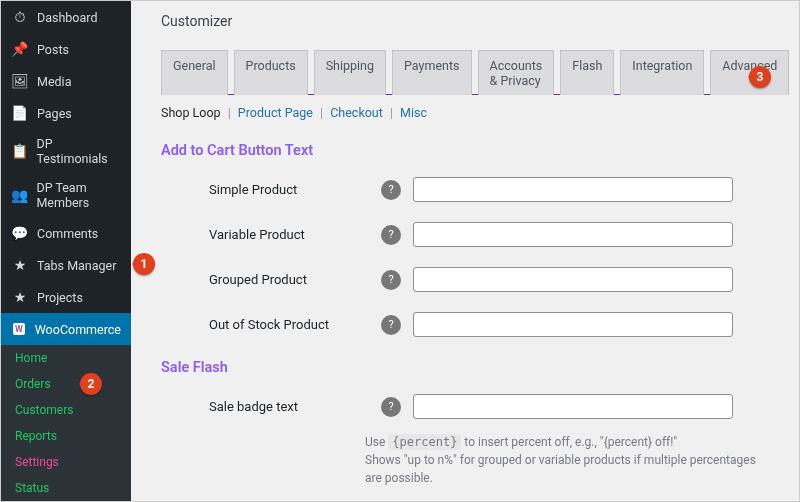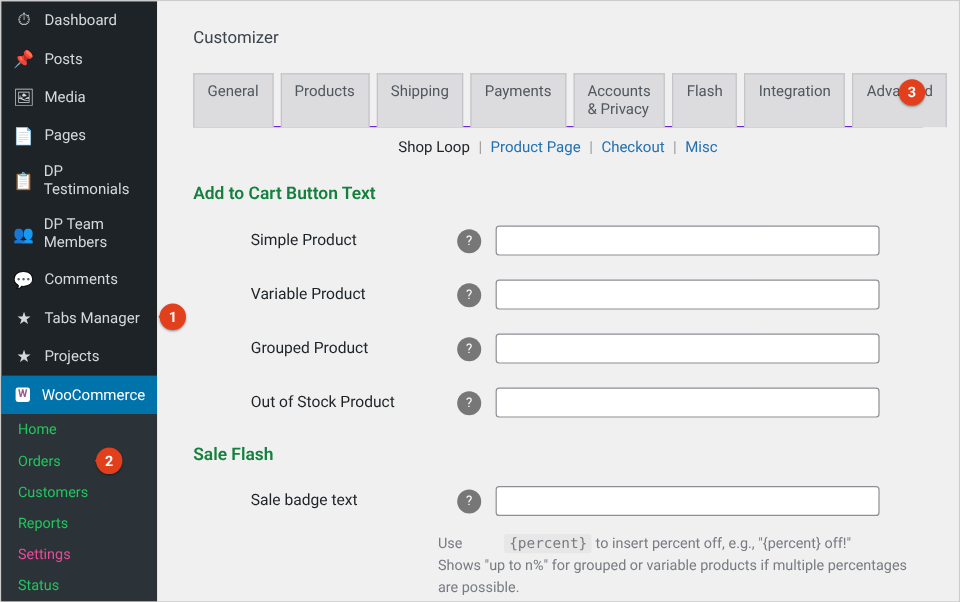--- a/index.html
+++ b/index.html
@@ -10,38 +10,38 @@
   .nav-item { display: flex; align-items: center; gap: 8px; padding: 7px 10px; color: #d5d9de; cursor: pointer; position: relative; }
   .nav-item.active { background: #0073aa; color: #fff; }
   .nav-item .ico { width: 18px; height: 18px; display: inline-flex; align-items: center; justify-content: center; font-size: 14px; }
   .nav-item .lbl { font-size: 12.5px; line-height: 1.2; }
   .subnav { background: #2c3338; }
   .subnav .sub { padding: 6px 12px 6px 14px; font-size: 12px; color: #22c55e; cursor: pointer; }
   .subnav .sub.active { color: #ec4899; font-weight: 400; }
   .nav-item.active .arrow { position: absolute; right: -8px; top: 50%; margin-top: -8px; border: 8px solid transparent; border-right-color: #f0f0f1; }
   
   .main { flex: 1; background: #f0f0f1; overflow: hidden; position: relative; }
-  .page-title { font-size: 14px; color: #3c434a; padding: 12px 30px; margin-top: 11px; }
+  .page-title { font-size: 14px; color: #3c434a; padding: 12px 30px; }
   .content { padding: 0 30px 20px; }
   
   .tabs { display: flex; gap: 6px; border-bottom: 1px solid #6d28d9; margin-top: 8px; }
   .tab { background: #dcdcde; border: 1px solid #c3c4c7; border-bottom: none; padding: 7px 11px; font-size: 12.5px; color: #50575e; cursor: pointer; position: relative; top: 1px; }
   
-  .subtabs { padding: 10px 0; font-size: 12.5px; text-align: center; }
+  .subtabs { padding: 10px 0; font-size: 12.5px; }
   .subtabs .st { color: #2271b1; cursor: pointer; }
   .subtabs .st.active { color: #1d2327; font-weight: 400; }
   .subtabs .sep { color: #999; margin: 0 4px; }
   
-  .section-title { font-size: 14.5px; font-weight: 600; color: #15803d; margin: 12px 0 8px; }
+  .section-title { font-size: 14.5px; font-weight: 600; color: #8b5cf6; margin: 12px 0 8px; }
   .form-row { display: flex; align-items: center; padding: 10px 0; margin-left: 48px; }
   .form-row .flabel { width: 172px; font-size: 13px; color: #1d2327; }
   .form-row .help { width: 20px; height: 20px; border-radius: 50%; background: #777; color: #fff; font-size: 11px; display: inline-flex; align-items: center; justify-content: center; margin-right: 12px; cursor: pointer; }
   .form-row input[type=text] { width: 320px; padding: 4px 8px; border: 1px solid #8c8f94; border-radius: 3px; font-size: 13px; box-shadow: 0 0 0 transparent; }
   .hint { font-size: 12px; color: #787c82; margin: 4px 0 0 204px; line-height: 1.5; }
-  .hint code { background: #e7e7e7; padding: 1px 4px; border-radius: 2px; margin-left: 32px; }
+  .hint code { background: #e7e7e7; padding: 1px 4px; border-radius: 2px; }
   
   .dot { position: absolute; width: 22px; height: 22px; border-radius: 50%; background: #e2401c; color: #fff; font-size: 12px; font-weight: 700; display: flex; align-items: center; justify-content: center; box-shadow: 0 1px 2px rgba(0,0,0,.4); z-index: 10; }
   .dot::before { content: ""; position: absolute; left: -7px; top: 5px; border: 6px solid transparent; border-right-color: #e2401c; }
   .dot1 { left: 133px; top: 253px; }
   .dot2 { left: 80px; top: 373px; }
   .dot3 { left: 749px; top: 66px; }
   .woo { background: #fff; color: #9b5c8f; font-size: 9px; font-weight: 700; border-radius: 2px; padding: 1px 2px; }
 </style>
 </head>
 <body>

